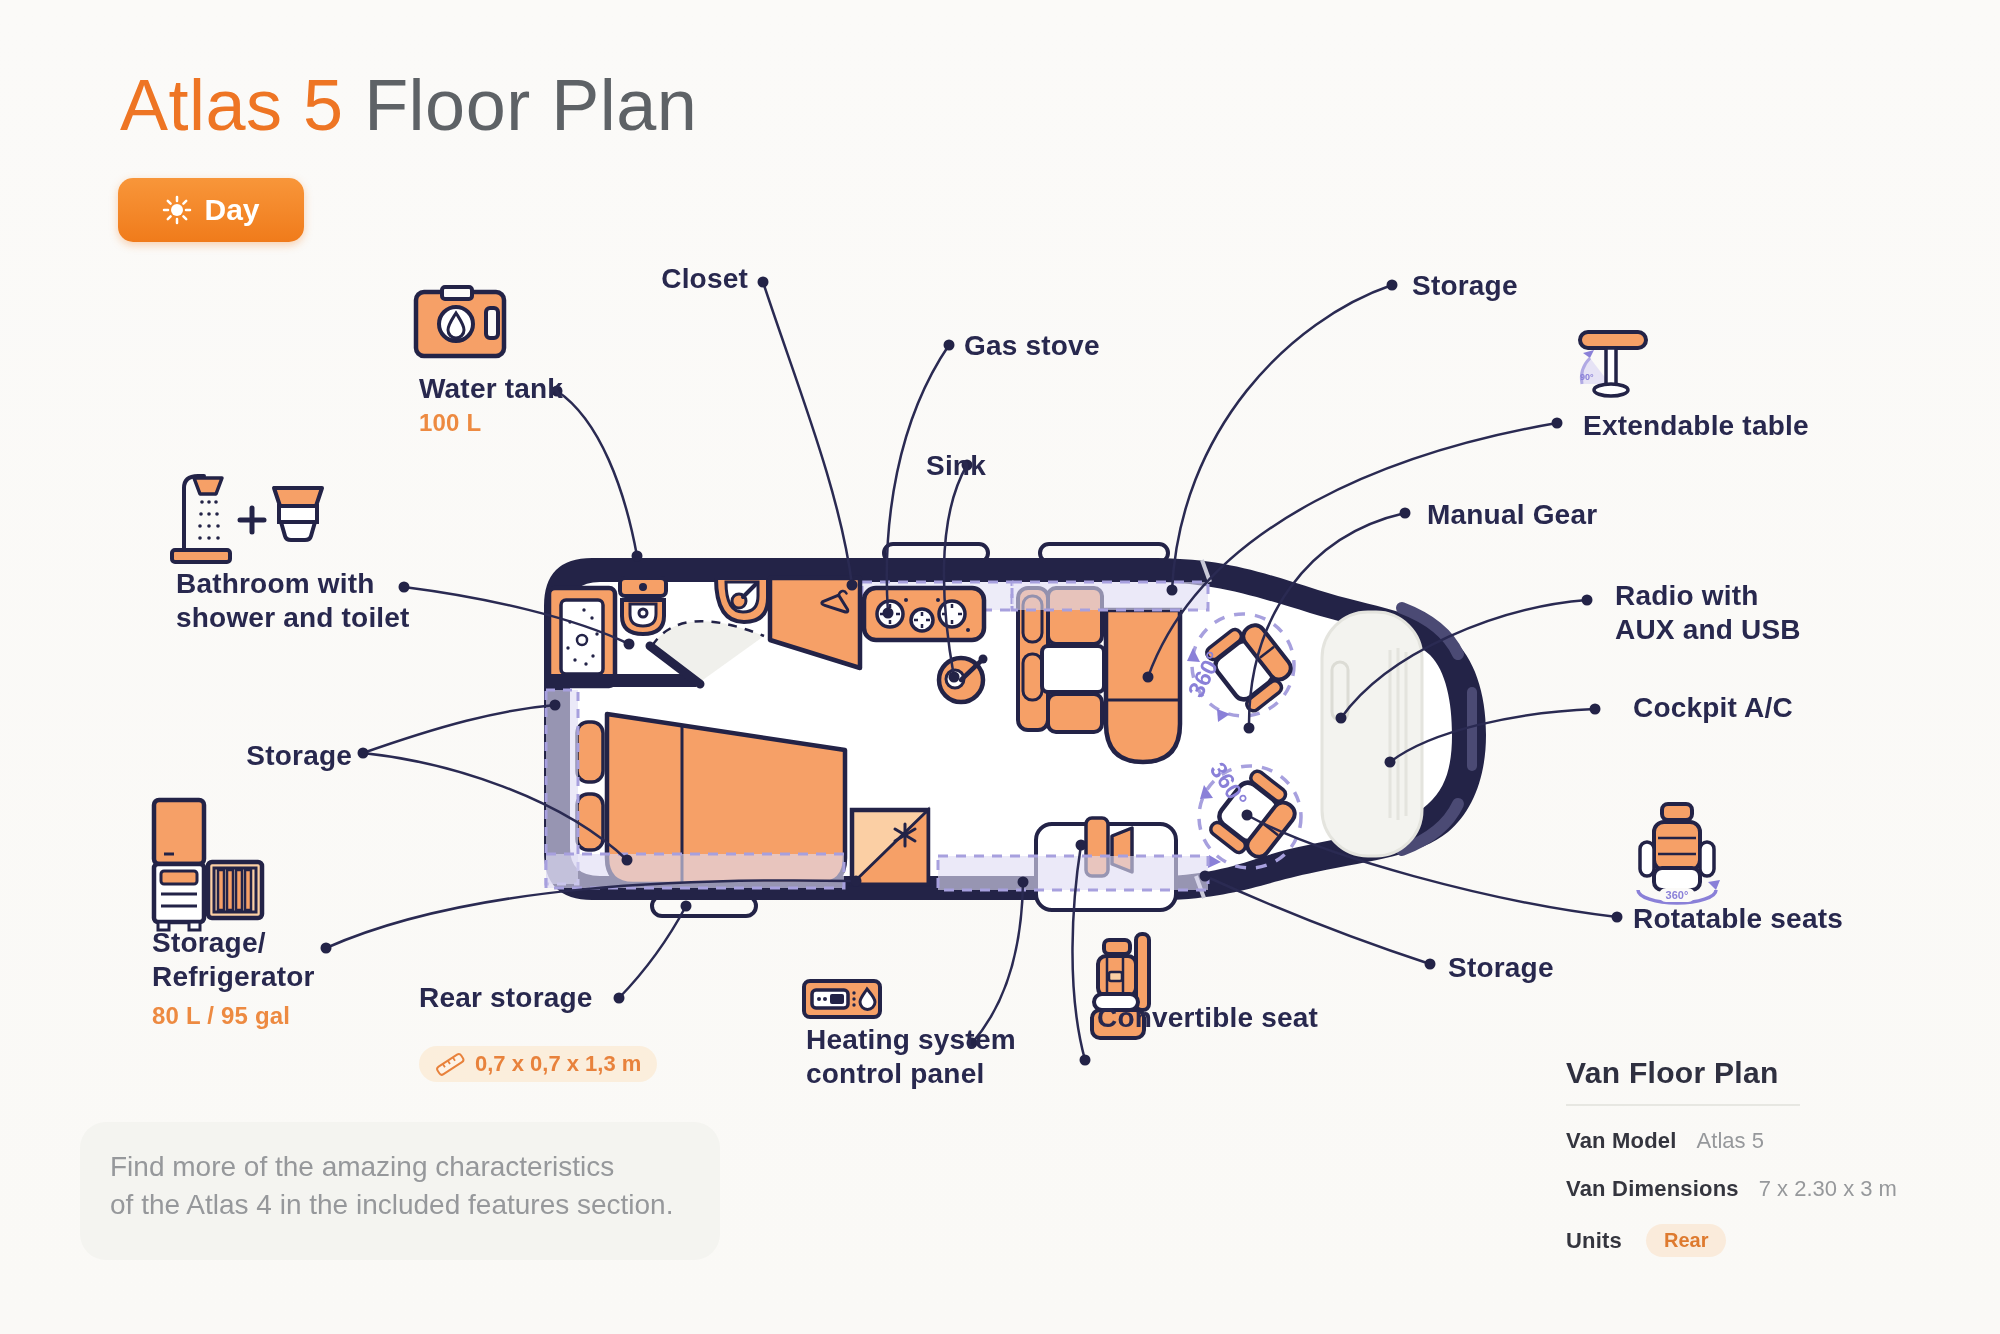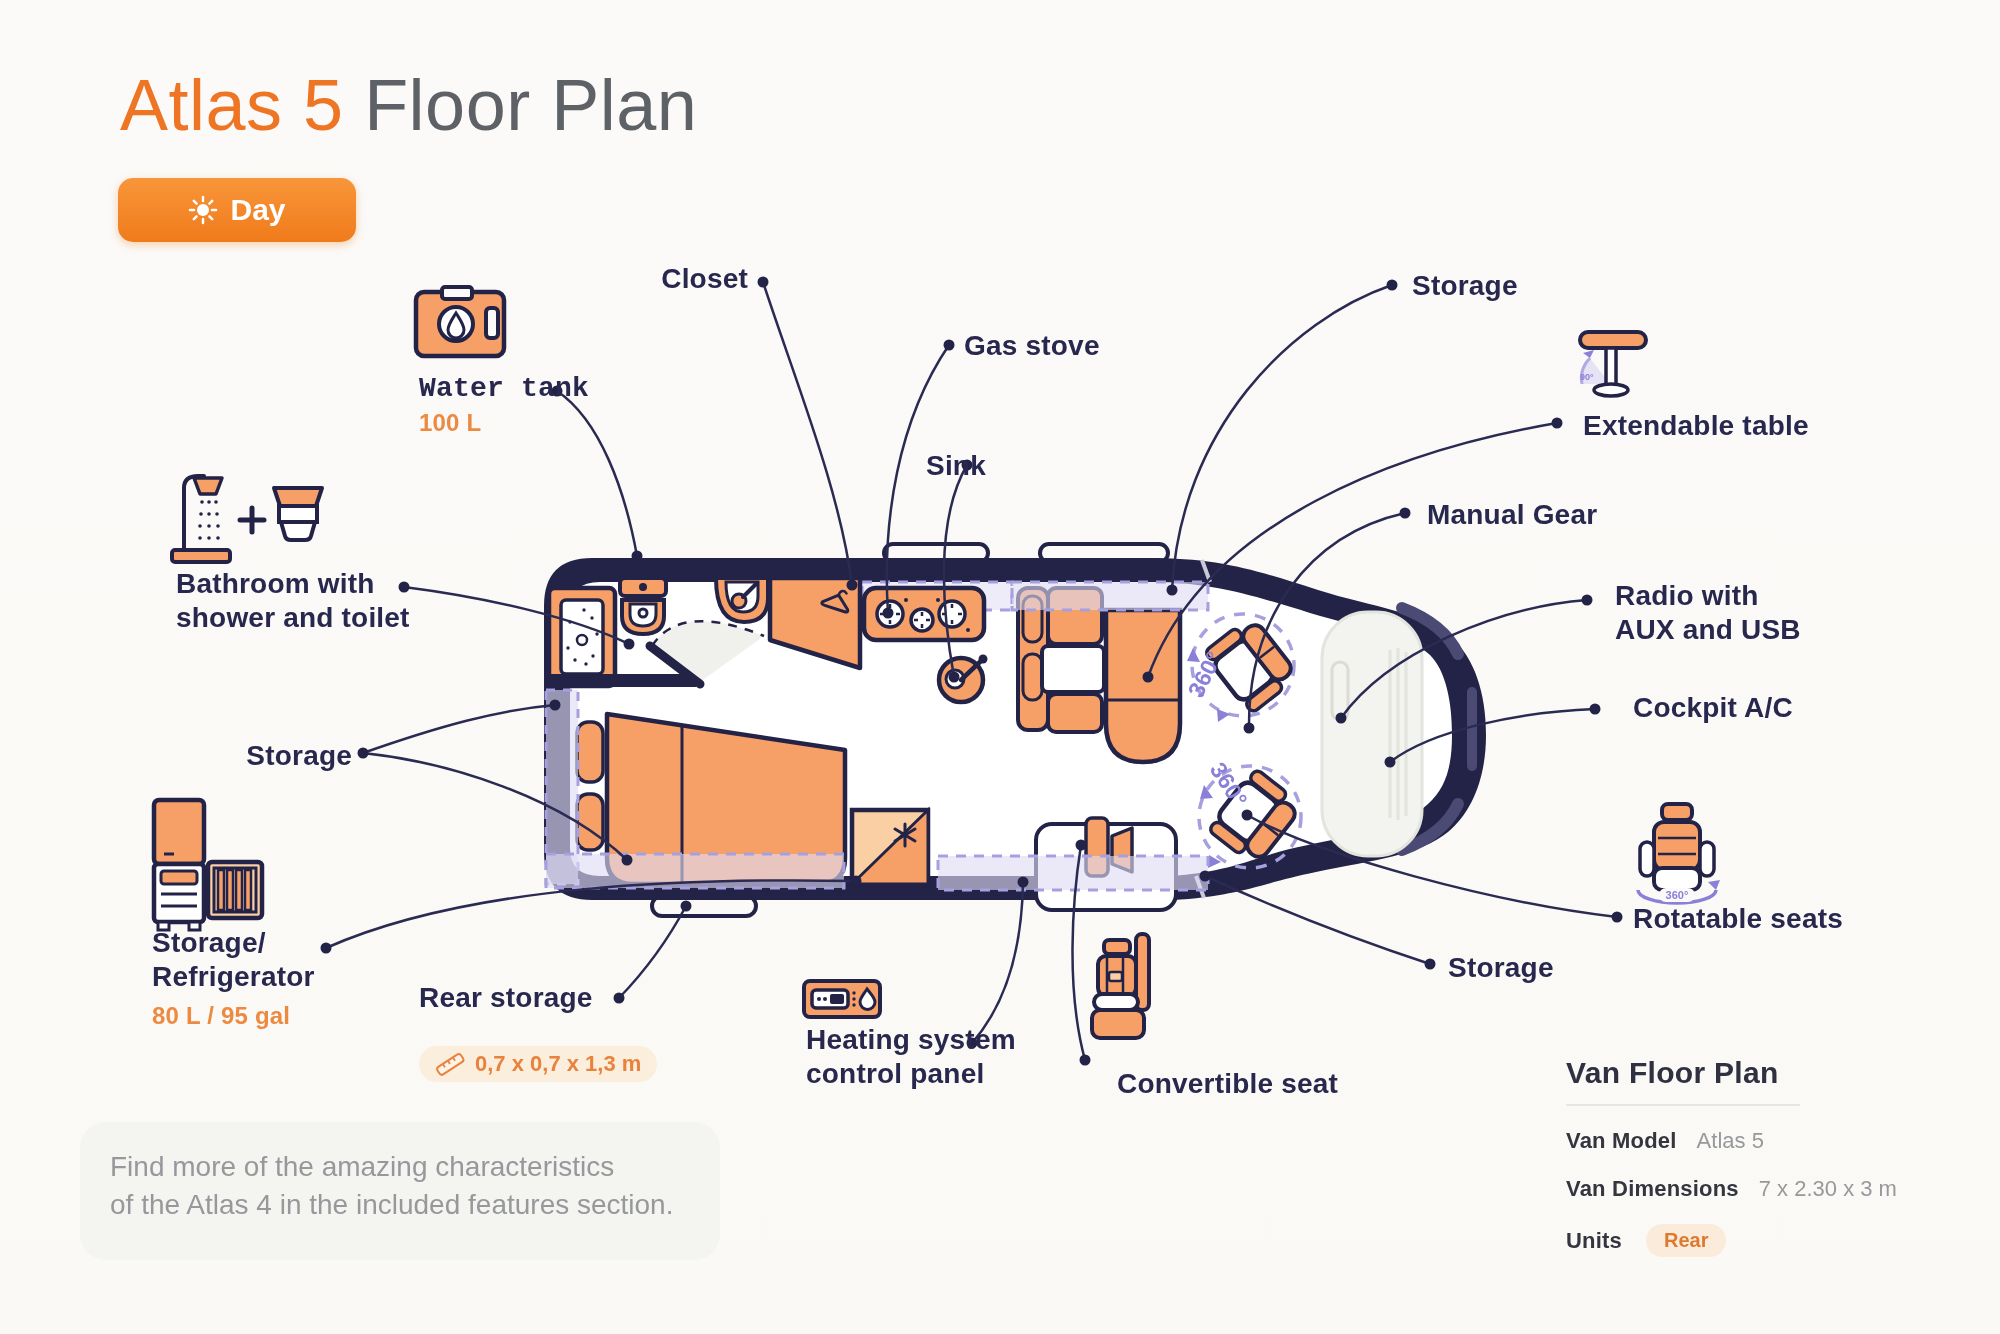--- a/index.html
+++ b/index.html
@@ -12,21 +12,21 @@
   svg{display:block;}
   .diagram-svg{position:absolute;left:0;top:0;z-index:1;}
 
   
   .page-title{left:120px;top:64px;font-size:72px;font-weight:500;letter-spacing:.5px;z-index:3;}
   .title-accent{color:#EE7524;}
   .title-rest{color:#5E6266;}
 
   
   .day-btn{
-    left:118px;top:178px;width:238px;height:64px;border-radius:15px;
+    left:118px;top:178px;width:186px;height:64px;border-radius:15px;
     background:linear-gradient(180deg,#F8963A 0%,#F07B1B 100%);
     box-shadow:0 3px 8px rgba(240,130,40,.35);
     display:flex;align-items:center;justify-content:center;gap:12px;
     color:#FFFFFF;font-size:30px;font-weight:700;z-index:3;cursor:pointer;border:none;
   }
 
   
   .lbl{position:absolute;z-index:2;font-size:28px;font-weight:700;color:#28284E;line-height:1.2;letter-spacing:.2px;}
   .ml{white-space:pre-line;}
   .lbl.right{text-align:right;}
@@ -391,21 +391,21 @@
           <path d="M 24 15 L 28 15"></path>
         <path d="M 5.8 5.8 L 8.6 8.6"></path>
           <path d="M 21.4 21.4 L 24.2 24.2"></path>
           <path d="M 5.8 24.2 L 8.6 21.4"></path>
           <path d="M 21.4 8.6 L 24.2 5.8"></path>
       </g>
     </svg>
     <span>Day</span>
   </button>
 
-  <div class="lbl" style="left:419px;top:372px;font-family:Liberation Mono, monospace;">Water tank</div>
+  <div class="lbl" style="left:419px;top:372px;">Water tank</div>
   <div class="val" style="left:419px;top:409px;">100 L</div>
 
   <div class="lbl ml" style="left:176px;top:567px;">Bathroom with
 shower and toilet</div>
 
   <div class="lbl right" style="right:1648px;top:739px;">Storage</div>
 
   <div class="lbl ml" style="left:152px;top:926px;">Storage/
 Refrigerator</div>
   <div class="val" style="left:152px;top:1002px;">80 L / 95 gal</div>
@@ -420,21 +420,21 @@
     </svg>
     <span>0,7 x 0,7 x 1,3 m</span>
   </div>
 
   <div class="lbl right" style="right:1252px;top:262px;">Closet</div>
   <div class="lbl" style="left:964px;top:329px;">Gas stove</div>
   <div class="lbl" style="left:926px;top:449px;">Sink</div>
 
   <div class="lbl ml" style="left:806px;top:1023px;">Heating system
 control panel</div>
-  <div class="lbl" style="left:1097px;top:1067px;margin-left:20px;">Convertible seat</div>
+  <div class="lbl" style="left:1097px;top:1001px;">Convertible seat</div>
 
   <div class="lbl" style="left:1412px;top:269px;">Storage</div>
   <div class="lbl" style="left:1583px;top:409px;">Extendable table</div>
   <div class="lbl" style="left:1427px;top:498px;">Manual Gear</div>
   <div class="lbl ml" style="left:1615px;top:579px;">Radio with
 AUX and USB</div>
   <div class="lbl" style="left:1633px;top:691px;">Cockpit A/C</div>
   <div class="lbl" style="left:1633px;top:902px;">Rotatable seats</div>
   <div class="lbl" style="left:1448px;top:951px;">Storage</div>
 

